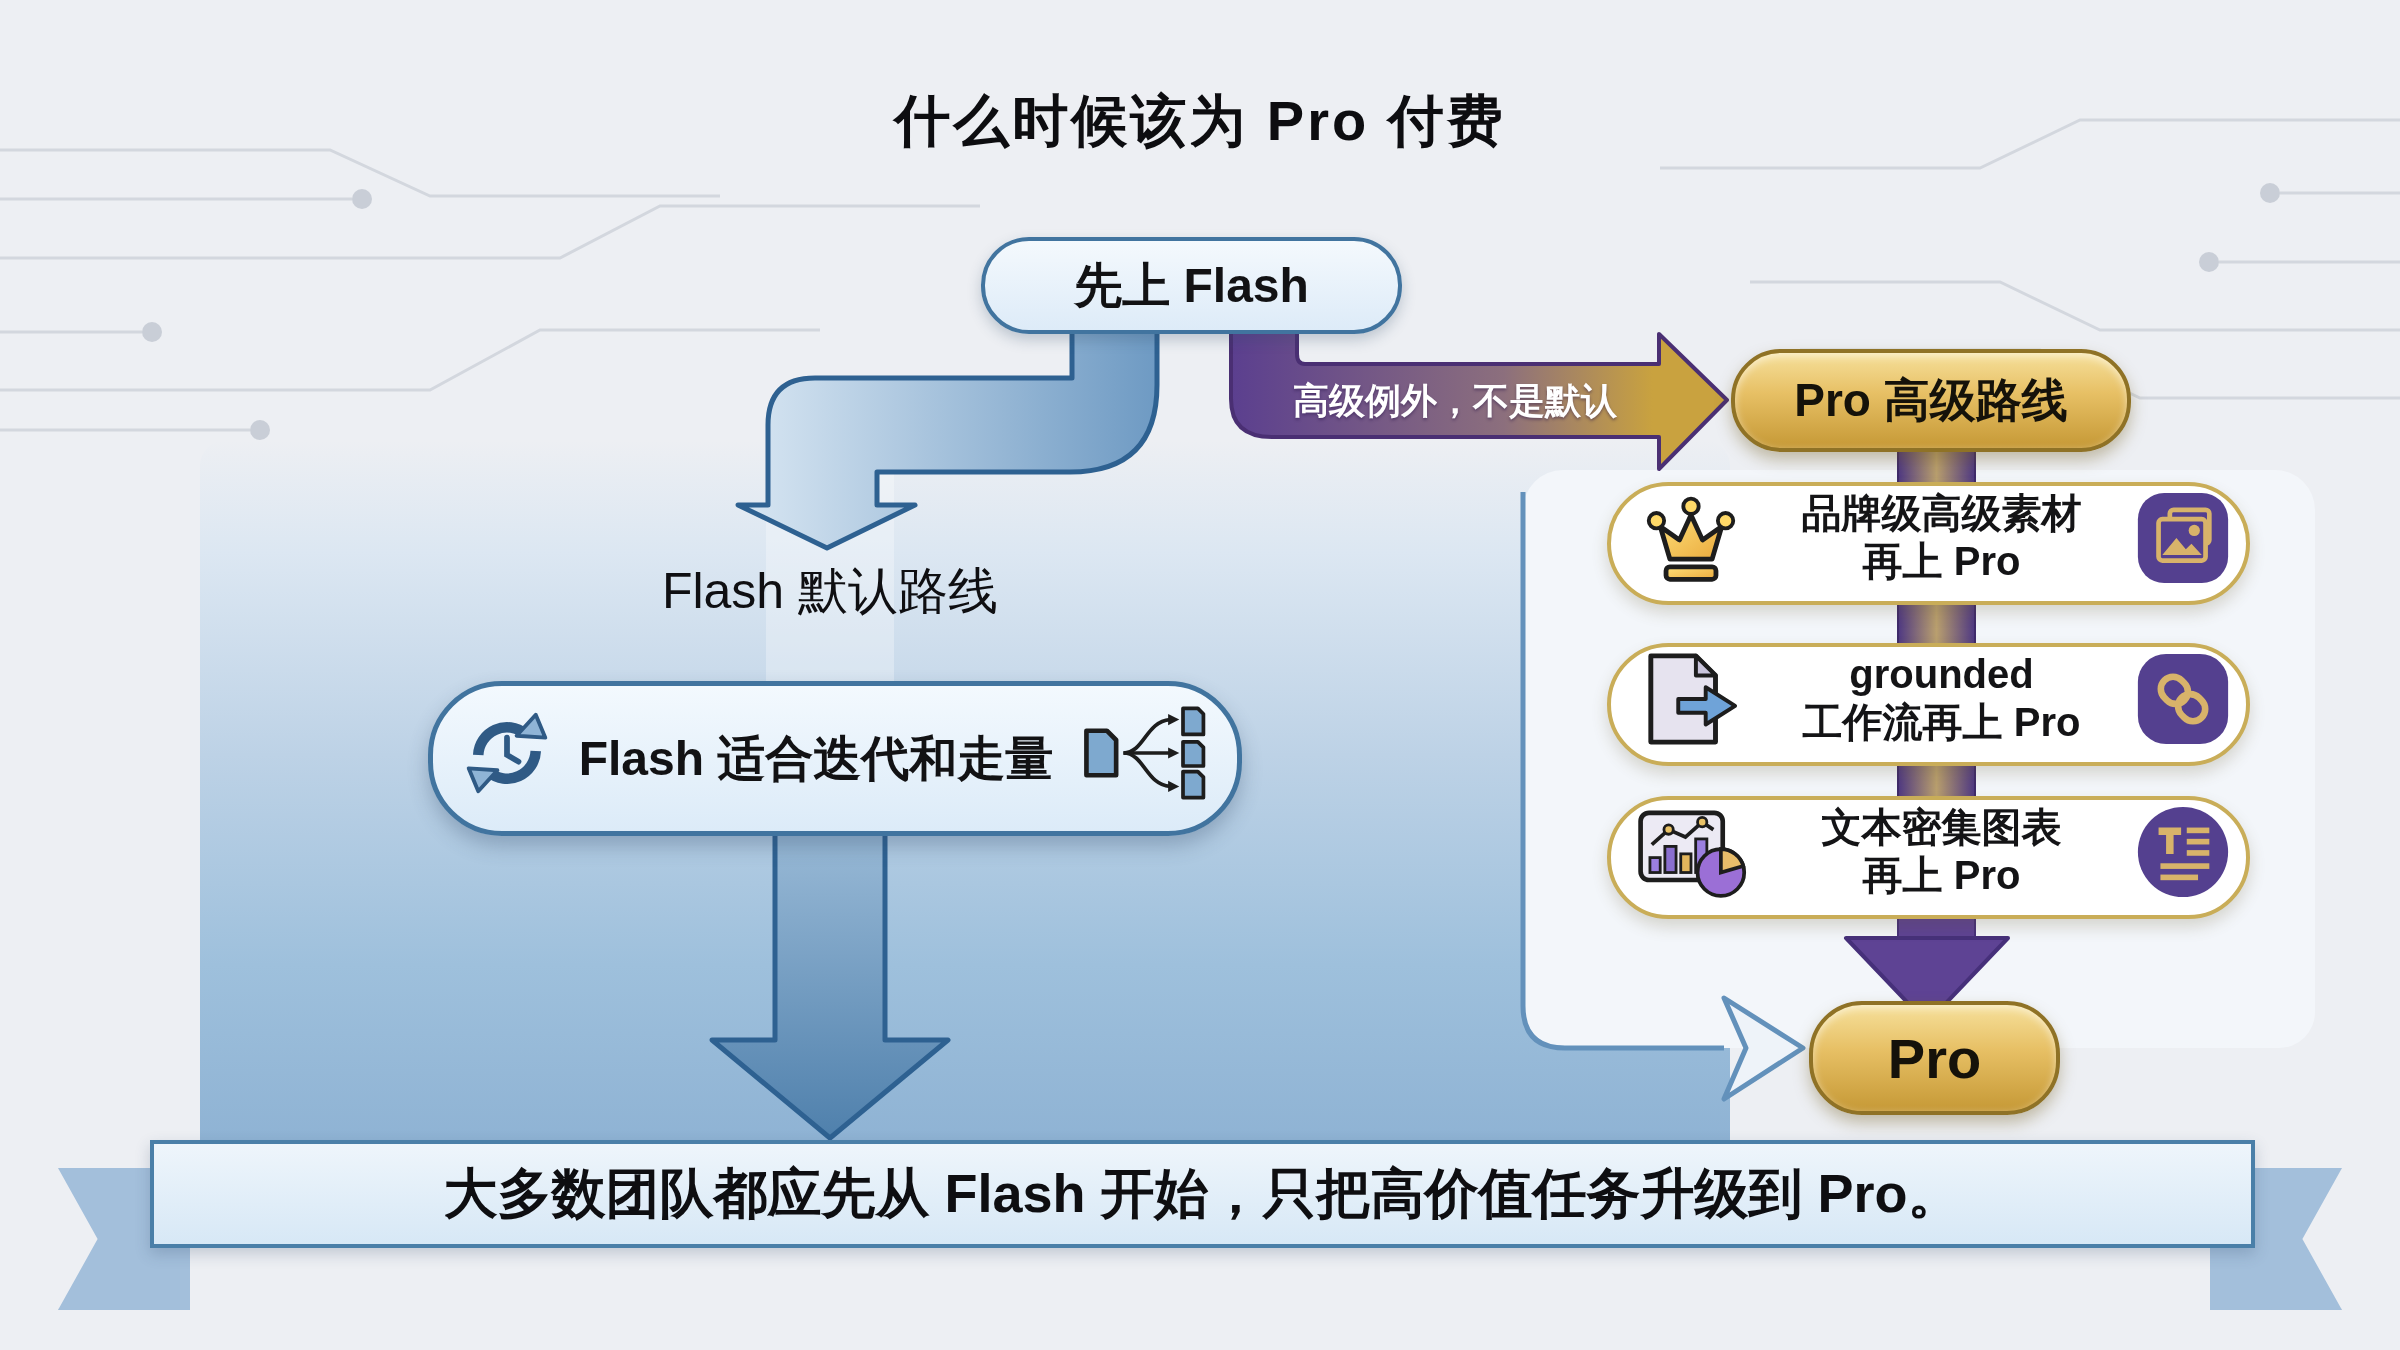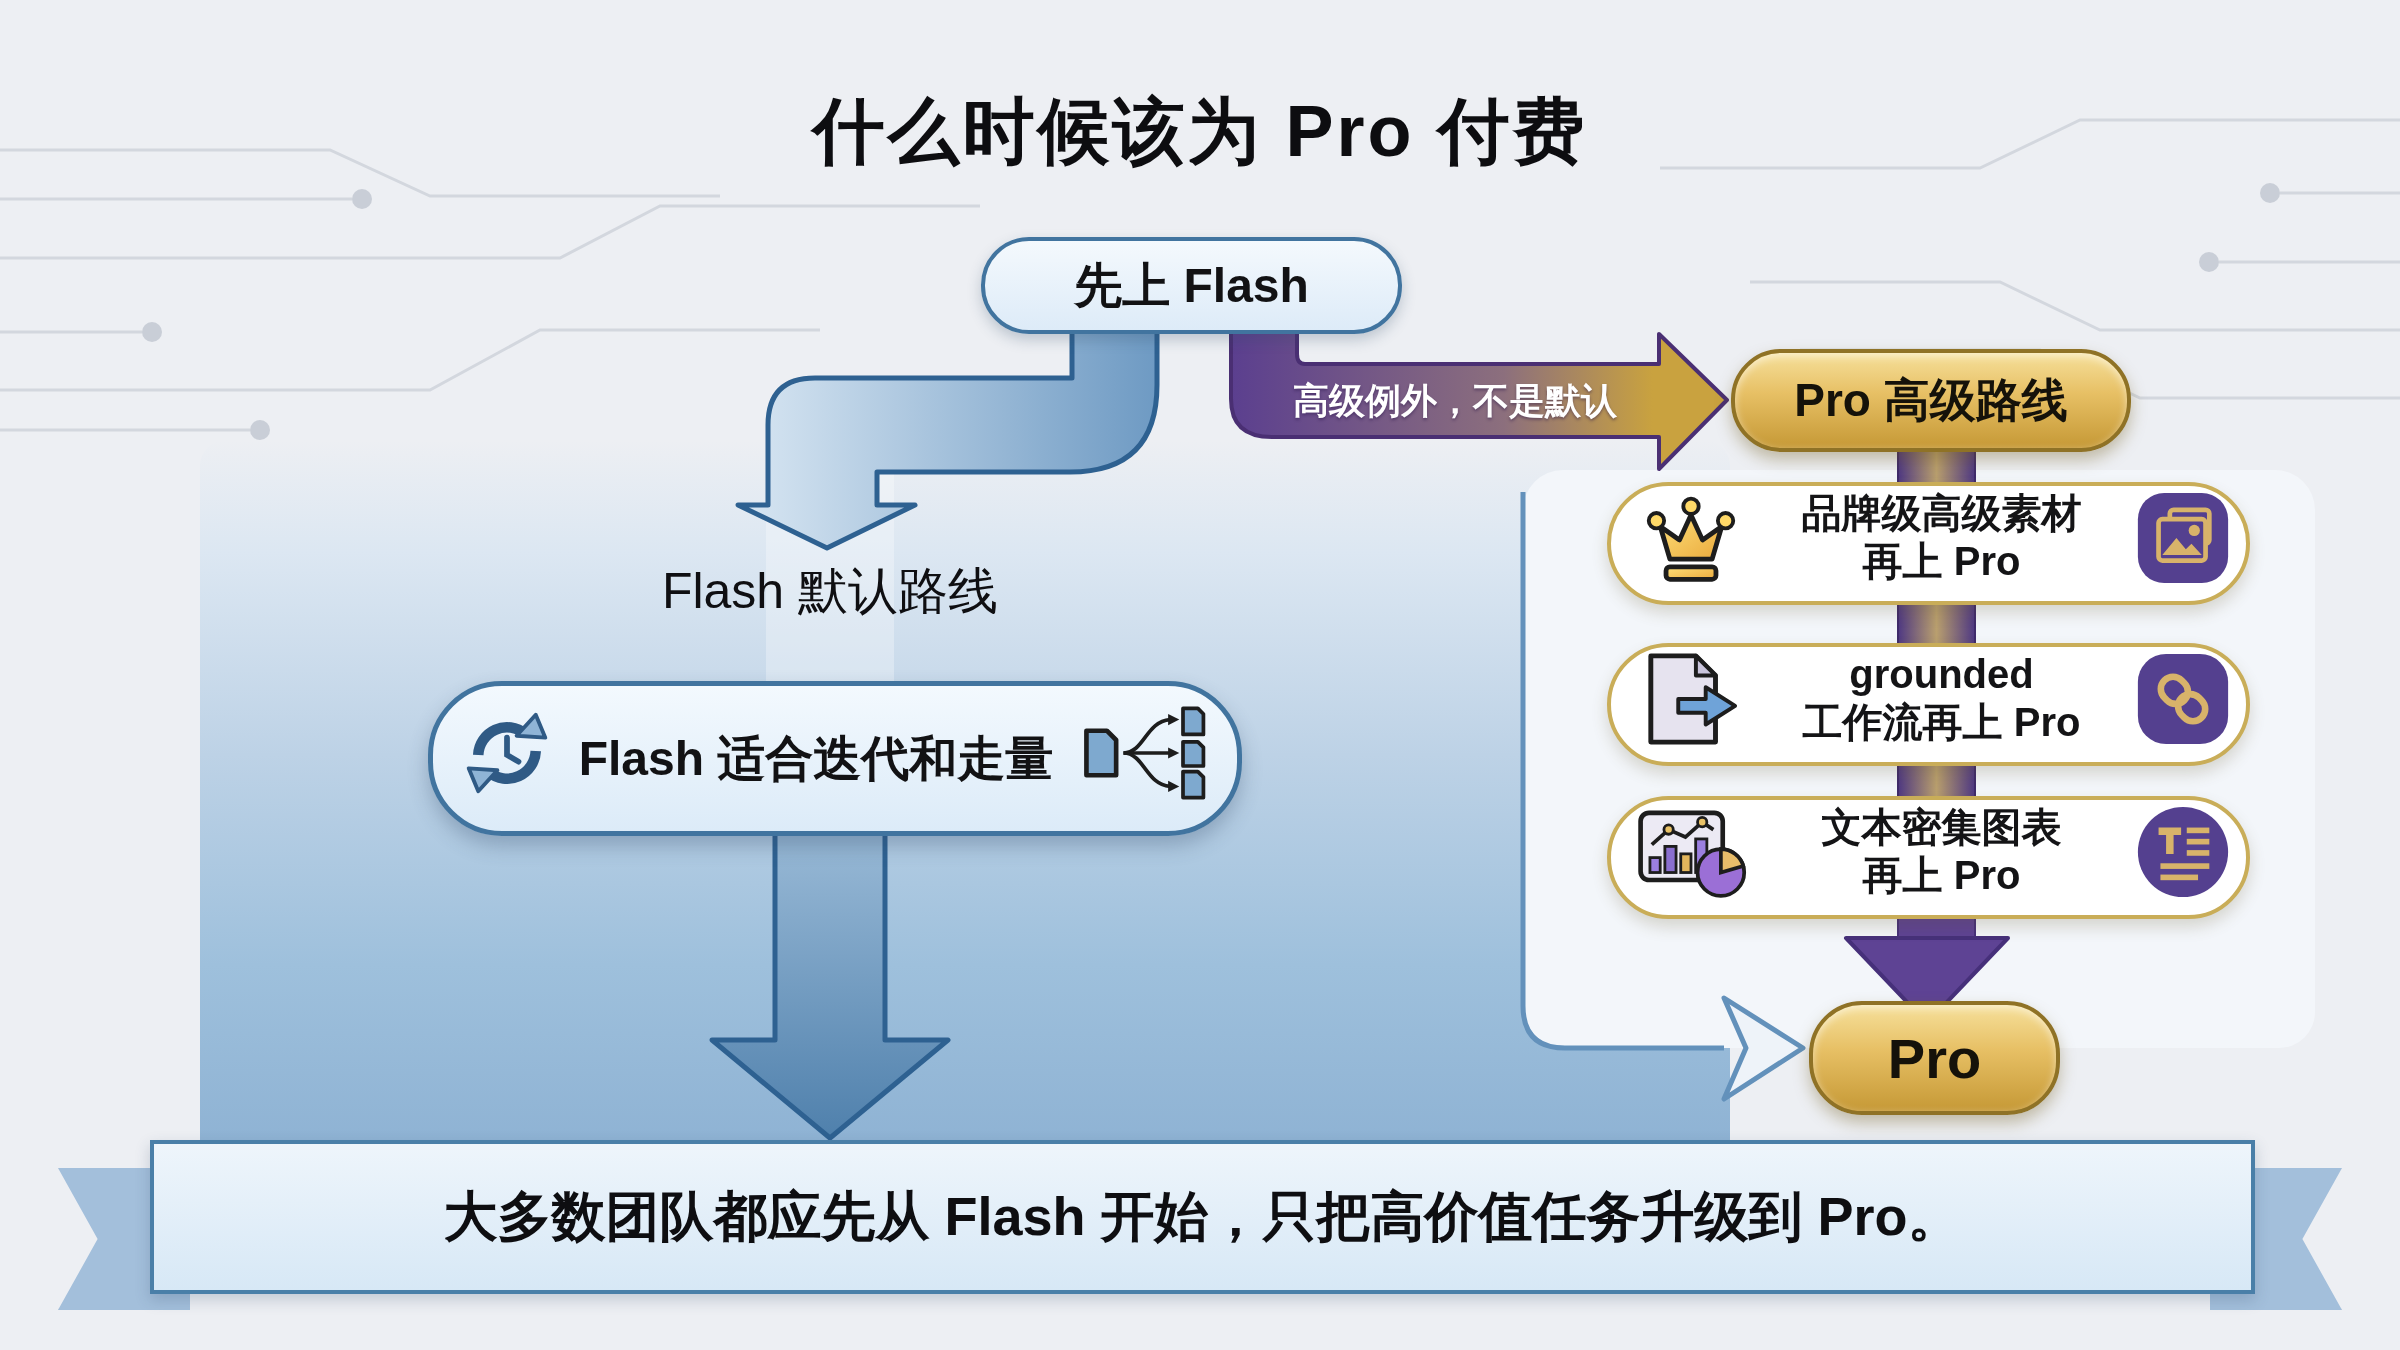--- a/index.html
+++ b/index.html
@@ -7,21 +7,21 @@
     position:relative;width:2400px;height:1350px;overflow:hidden;
     background:#edeff3;
     font-family:"Liberation Sans","DejaVu Sans",sans-serif;
     color:#101012;
   }
   .abs{position:absolute;}
   .flexc{display:flex;align-items:center;justify-content:center;}
 
   .title{
     left:0;top:84px;width:2400px;text-align:center;
-    font-size:72px;font-weight:bold;letter-spacing:3px;color:#0d0d10;
+    font-size:56px;font-weight:bold;letter-spacing:3px;color:#0d0d10;
   }
 
   
   .blue-panel{
     left:200px;top:440px;width:1530px;height:700px;
     border-radius:26px 26px 0 0;
     background:linear-gradient(180deg,rgba(224,233,243,0) 0%,#dce7f2 16%,#bdd2e6 45%,#9ec0dc 75%,#8fb3d4 100%);
   }
   .panel-strip{
     left:766px;top:440px;width:128px;height:390px;
@@ -81,21 +81,21 @@
     display:flex;align-items:center;justify-content:center;gap:26px;
     font-size:48px;font-weight:bold;color:#121214;
   }
 
   .flap{background:#a3bfdb;box-shadow:0 4px 8px rgba(50,75,105,.25);}
   .flap-left{left:58px;top:1168px;width:132px;height:142px;
     clip-path:polygon(0 0,100% 0,100% 100%,0 100%,30% 50%);}
   .flap-right{left:2210px;top:1168px;width:132px;height:142px;
     clip-path:polygon(0 0,100% 0,70% 50%,100% 100%,0 100%);}
   .banner-band{
-    left:150px;top:1140px;width:2105px;height:154px;box-sizing:border-box;
+    left:150px;top:1140px;width:2105px;height:108px;box-sizing:border-box;
     background:linear-gradient(180deg,#eef5fb 0%,#d7e8f6 100%);
     border:4px solid #4a7fa8;box-shadow:0 6px 14px rgba(45,70,100,.22);
     font-size:54px;font-weight:bold;color:#0e0e11;
   }
 </style>
 </head>
 <body>
 
 <div id="stage">
 

